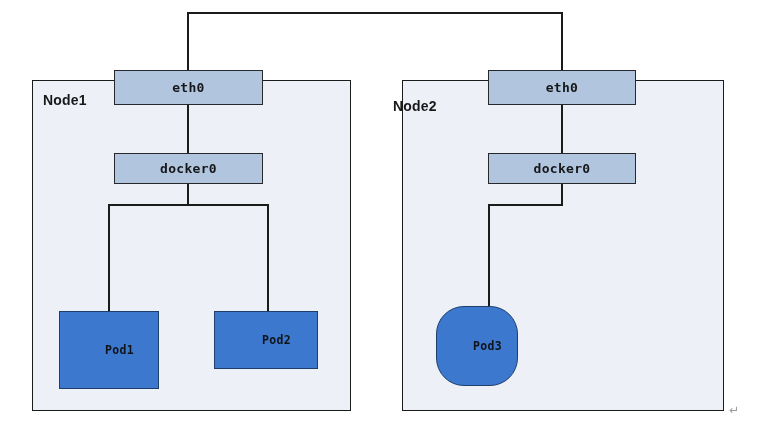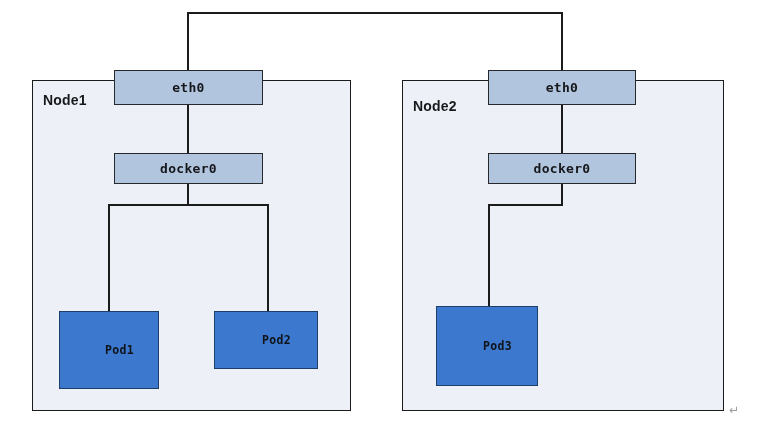--- a/index.html
+++ b/index.html
@@ -81,21 +81,21 @@
 </style>
 </head>
 <body>
 
 <div id="canvas">
 
   <div class="node-box" style="left:32px; top:80px; width:319px; height:331px;"></div>
   <div class="node-label" style="left:43px; top:92px;">Node1</div>
 
   <div class="node-box" style="left:402px; top:80px; width:322px; height:331px;"></div>
-  <div class="node-label" style="left:413px; top:98px;">Node2</div>
+  <div class="node-label" style="left:393px; top:98px;">Node2</div>
 
   <svg class="wires" viewBox="0 0 759 421" xmlns="http://www.w3.org/2000/svg">
     <g fill="none" stroke="#1b1b1b" stroke-width="2" stroke-linecap="butt">
       <path d="M 188 105 L 188 13 L 562 13 L 562 105"></path>
       <path d="M 188 103 L 188 155"></path>
       <path d="M 188 182 L 188 206"></path>
       <path d="M 108 205 L 269 205"></path>
       <path d="M 109 204 L 109 313"></path>
       <path d="M 268 204 L 268 313"></path>
       <path d="M 562 103 L 562 155"></path>
@@ -104,17 +104,17 @@
   </svg>
 
   <div class="iface-box" style="left:114px; top:70px; width:149px; height:35px;">eth0</div>
   <div class="iface-box" style="left:114px; top:153px; width:149px; height:31px;">docker0</div>
 
   <div class="iface-box" style="left:488px; top:70px; width:148px; height:35px;">eth0</div>
   <div class="iface-box" style="left:488px; top:153px; width:148px; height:31px;">docker0</div>
 
   <div class="pod-box" style="left:59px; top:311px; width:100px; height:78px;">Pod1</div>
   <div class="pod-box" style="left:214px; top:311px; width:104px; height:58px;">Pod2</div>
-  <div class="pod-box" style="left:436px; top:306px; width:102px; height:80px;">Pod3</div>
+  <div class="pod-box" style="left:436px; top:306px; width:82px; height:80px;border-radius:28px;">Pod3</div>
 
   <div class="return-mark" style="left:729px; top:404px;">↵</div>
 
 </div>
 
 </body></html>

